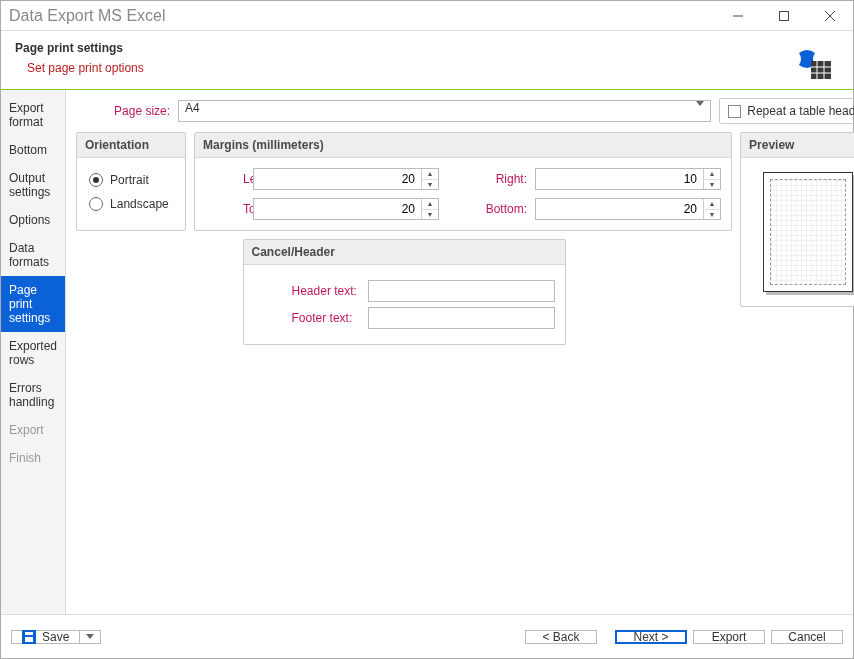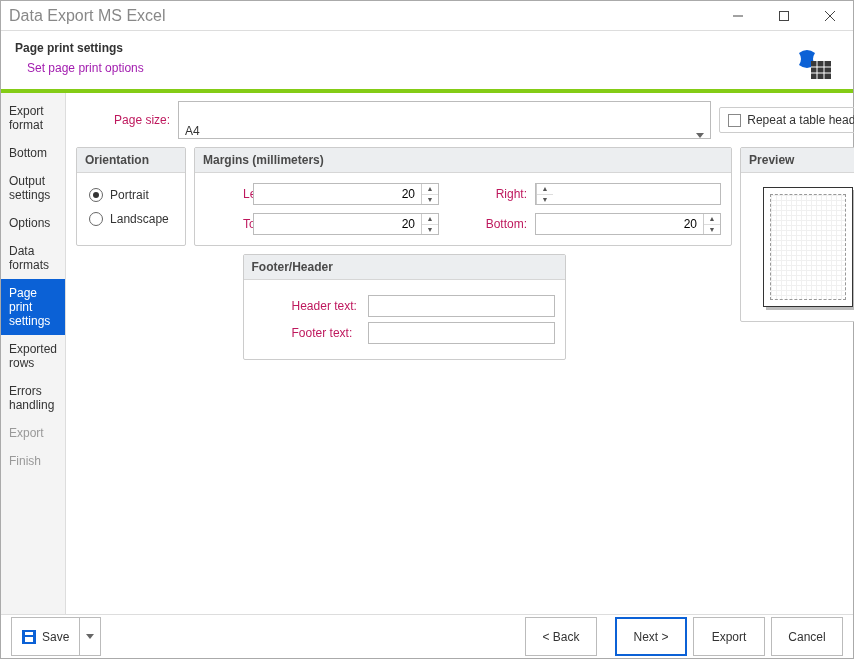--- a/index.html
+++ b/index.html
@@ -6,33 +6,33 @@
   html, body { margin:0; padding:0; font-family:"Segoe UI",Tahoma,Arial,sans-serif; font-size:12px; color:#333; background:#fff; }
   .window { width:854px; height:659px; border:1px solid #aaa; display:flex; flex-direction:column; background:#fff; }
   .titlebar { height:30px; display:flex; align-items:center; padding:0 0 0 8px; background:#fff; border-bottom:1px solid #ddd; }
   .titlebar-title { flex:1; color:#888; font-size:16px; }
   .win-btn { width:46px; height:30px; display:flex; align-items:center; justify-content:center; }
   .win-btn svg { stroke:#444; }
 
   .header { padding:10px 14px 8px; display:flex; align-items:flex-start; }
   .header-text { flex:1; }
   .header-title { font-weight:bold; color:#333; margin-bottom:6px; font-size:12px; }
-  .header-subtitle { color:#a21caf; padding-left:12px; font-size:12px; }
+  .header-subtitle { color:#b91c1c; padding-left:12px; font-size:12px; }
   .header-icon { width:36px; height:36px; margin-top:4px; margin-right:6px;}
 
-  .body { flex:1; display:flex; border-top:4px solid #84cc16; min-height:0;}
+  .body { flex:1; display:flex; border-top:1px solid #84cc16; min-height:0;}
   .sidebar { width:126px; background:#f4f4f4; border-right:1px solid #ddd; padding-top:4px;}
   .nav-item { padding:7px 8px; cursor:default; color:#333; font-size:12px;}
   .nav-item.selected { background:#0b61d6; color:#fff; }
   .nav-item.disabled { color:#999; }
 
   .content { flex:1; padding:8px 10px 8px 10px; display:flex; flex-direction:column; }
   .row1 { display:flex; align-items:center; gap:8px; }
   .label { color:#be185d;margin-left:38px; }
-  .select { flex:1; height:38px; border:1px solid #bbb; background:#fff; display:flex; align-items:flex-end; padding:0 6px; position:relative; }
+  .select { flex:1; height:22px; border:1px solid #bbb; background:#fff; display:flex; align-items:flex-start; padding:0 6px; position:relative; }
   .select .caret { margin-left:auto; width:0;height:0;border-left:4px solid transparent;border-right:4px solid transparent;border-top:5px solid #666;}
   .chk-wrap { display:flex; align-items:center; gap:6px; border:1px solid #ccc; padding:4px 8px; height:26px; border-radius:2px;}
   .chkbox { width:13px;height:13px;border:1px solid #888;background:#fff;}
   
   .panels-row { display:flex; gap:8px; margin-top:8px; align-items:flex-start;}
   .leftcol { flex:1; display:flex; flex-direction:column; gap:8px;align-items:center;}
   .fieldset { border:1px solid #ccc; border-radius:2px; background:#fff; }
   .fieldset-title { background:#eceef0; border-bottom:1px solid #d6d6d6; padding:5px 8px; font-weight:bold; color:#4a4a4a; font-size:12px;}
   .fieldset-body { padding:10px 10px; }
 
@@ -54,21 +54,21 @@
   .textin{ flex:1; height:22px; border:1px solid #bbb; background:#fff; padding:0 4px;}
 
   .preview-box{ width:135px;}
   .preview-body{ padding:14px; display:flex; justify-content:center;}
   .paper-shadow{ position:relative;}
   .paper-shadow::after{ content:''; position:absolute; right:-3px; bottom:-3px; width:100%; height:100%; background:#bbb; z-index:0;}
   .paper{ width:90px; height:120px; border:1px solid #333; background:#fff; position:relative; z-index:1; padding:6px;}
   .paper-inner{ width:100%; height:100%; border:1px dashed #999; background-image:linear-gradient(#f0f0f0 1px, transparent 1px),linear-gradient(90deg,#f0f0f0 1px, transparent 1px); background-size:5px 5px;}
   
   .footer{ height:44px; border-top:1px solid #ddd; display:flex; align-items:center; padding:0 10px; gap:6px;}
-  .btn{ height:39px; border:1px solid #bbb; background:#fff; padding:0 16px; display:flex; align-items:center; justify-content:center; min-width:72px; cursor:default; font-size:12px;}
+  .btn{ height:14px; border:1px solid #bbb; background:#fff; padding:0 16px; display:flex; align-items:center; justify-content:center; min-width:72px; cursor:default; font-size:12px;}
   .btn.primary{ border:1px solid #0b61d6; box-shadow:inset 0 0 0 1px #0b61d6;margin-left:12px;}
   .save-split{ display:flex;}
   .save-split .btn{ min-width:0; padding:0 10px; display:flex; align-items:center; gap:6px;}
   .save-split .btn.d{ padding:0 6px; border-left:none;}
   .disk{ width:14px;height:14px;background:#0b61d6; position:relative;}
   .disk::after{content:'';position:absolute;top:2px;left:3px;width:8px;height:3px;background:#fff;}
   .disk::before{content:'';position:absolute;bottom:2px;left:3px;width:8px;height:5px;background:#fff;}
   .spacer{ flex:1;}
   .margins-grid .label{ text-align:left;}
   .margins-grid .label.r{ text-align:right;}
@@ -167,20 +167,21 @@
                   <span class="label">Left:</span>
                   <div class="numfield">
                     <input value="20" style="">
                     <div class="spin">
                         <div>▲</div>
                         <div>▼</div>
                       </div>
                   </div>
                   <span class="label r">Right:</span>
                   <div class="numfield">
+                    <input value="10" style="">
                     <div class="spin">
                         <div>▲</div>
                         <div>▼</div>
                       </div>
                   </div>
                   <span class="label">Top:</span>
                   <div class="numfield">
                     <input value="20" style="">
                     <div class="spin">
                         <div>▲</div>
@@ -194,21 +195,21 @@
                         <div>▲</div>
                         <div>▼</div>
                       </div>
                   </div>
                 </div>
               </div>
             </div>
           </div>
 
           <div class="fieldset">
-            <div class="fieldset-title">Footer/Header</div>
+            <div class="fieldset-title">Cancel/Header</div>
             <div class="fieldset-body">
               <div class="fh-row">
                 <span class="label">Header text:</span>
                 <input class="textin" value="" style="">
               </div>
               <div class="fh-row">
                 <span class="label">Footer text:</span>
                 <input class="textin" value="" style="">
               </div>
             </div>

